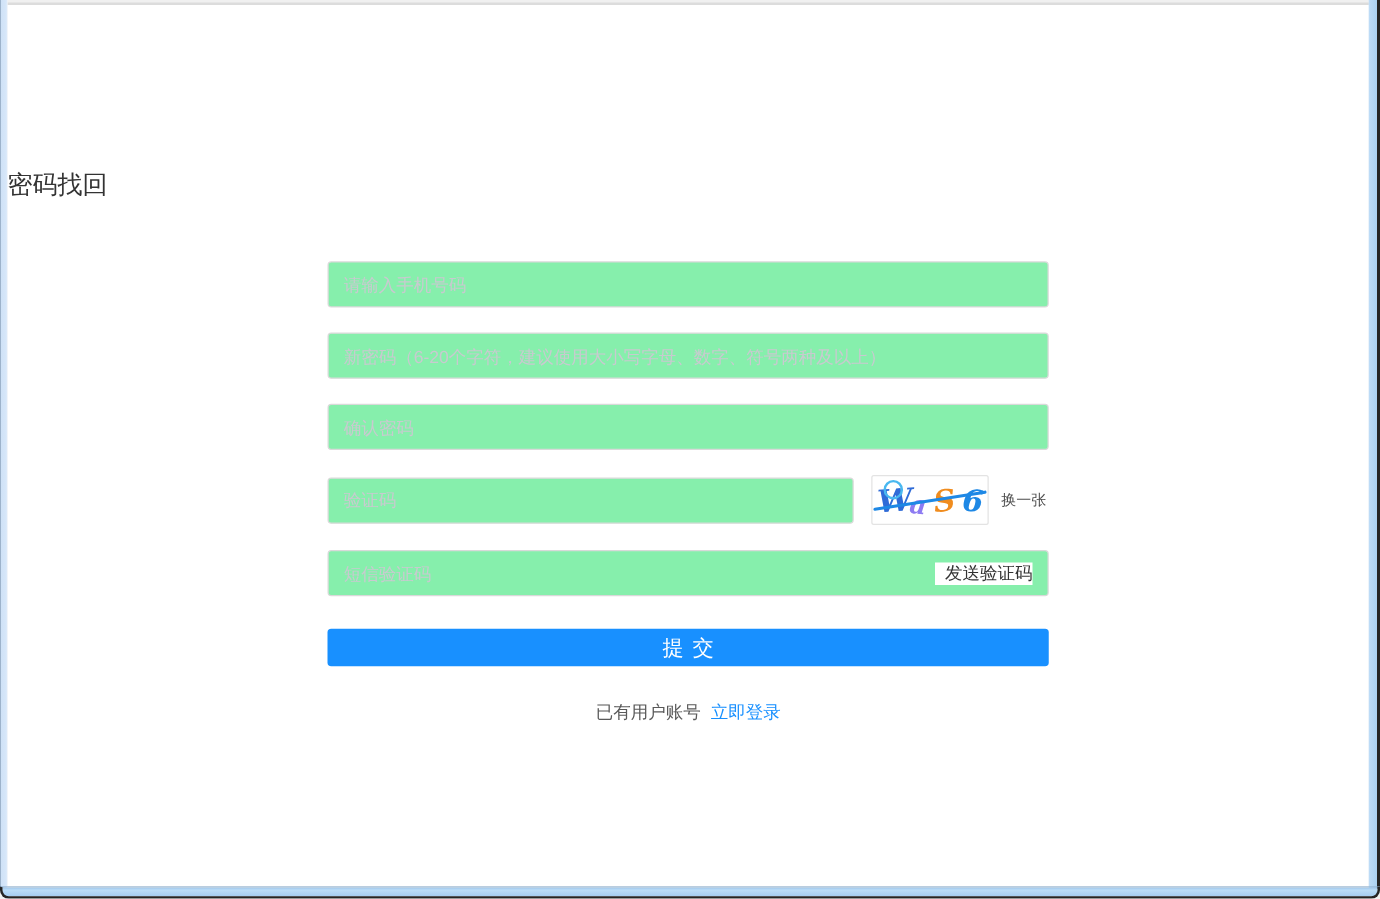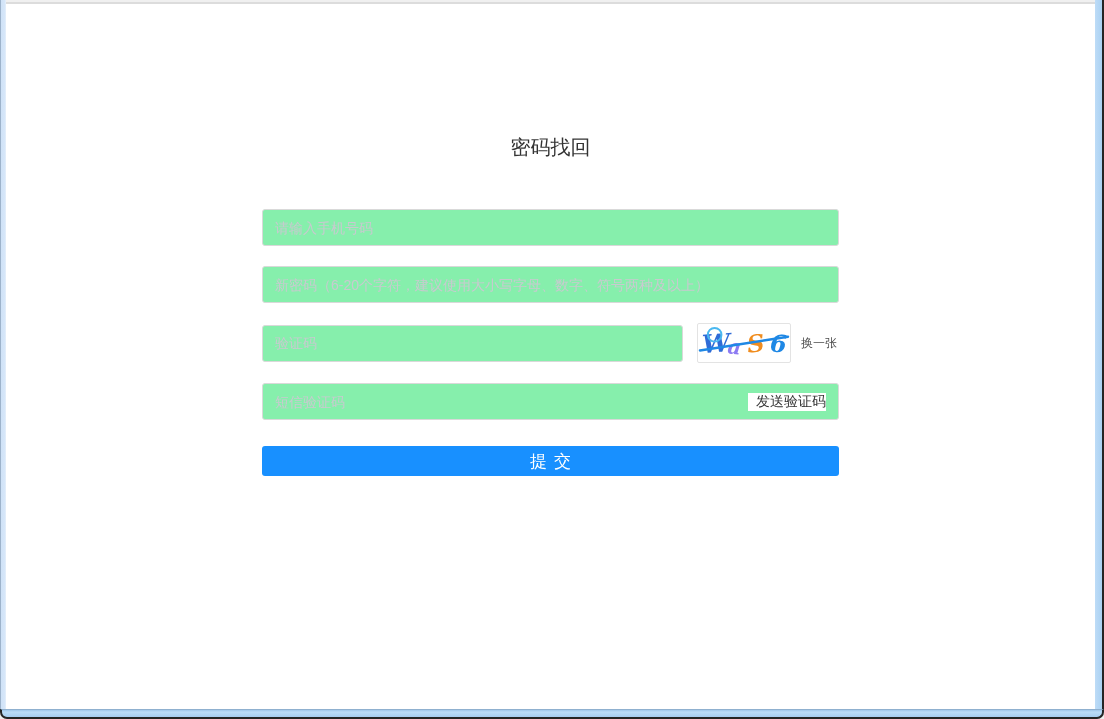--- a/index.html
+++ b/index.html
@@ -12,21 +12,21 @@
     background:linear-gradient(to right,#9db3cb 0,#9db3cb 1px,#cfe2f7 1px,#d7e7f9 5px,#eaf2fb 6px);}
   .frame-right{position:absolute;right:0;top:0;bottom:8px;width:9px;z-index:5;
     background:linear-gradient(to left,#252525 0,#252525 2px,#a9d1f2 2px,#bedcf7 9px);}
   .frame-bottom{position:absolute;left:0;right:0;bottom:0;height:10px;z-index:6;box-sizing:border-box;
     background:linear-gradient(to bottom,#9ec6ea 0,#bbddf8 30%,#a5cdf0 100%);
     border:2px solid #252525;border-top:1px solid #8fb0cf;border-radius:0 0 7px 7px;}
   .frame-topline{position:absolute;top:2px;left:6px;right:9px;height:2px;background:#dcdcdc;z-index:4;}
   .content{position:absolute;top:4px;left:6px;right:9px;bottom:10px;background:#fff;z-index:3;}
 
   
-  .page-title{margin:130px 0 0 0;text-align:center;font-size:20px;font-weight:400;color:#333;}
+  .page-title{margin:130px 0 0 0;text-align:left;font-size:20px;font-weight:400;color:#333;}
   .form{width:577px;margin:48px auto 0 auto;}
   .form-row{margin-bottom:20px;position:relative;}
   .form-row.last{margin-bottom:0;border-radius:12px;}
   .txt-input{
     display:block;width:100%;height:37px;box-sizing:border-box;
     border:1px solid #d9d9d9;border-radius:3px;padding:0 12px;
     font-size:14px;color:#333;outline:none;background:#86efac;
     font-family:"Liberation Sans","DejaVu Sans",sans-serif;
   }
   .txt-input::placeholder{color:#c8cacf;opacity:1;}
@@ -74,20 +74,23 @@
     <div class="form">
 
       <div class="form-row">
         <input class="txt-input" type="text" placeholder="请输入手机号码" style="">
       </div>
 
       <div class="form-row">
         <input class="txt-input" type="text" placeholder="新密码（6-20个字符，建议使用大小写字母、数字、符号两种及以上）" style="">
       </div>
 
+      <div class="form-row">
+        <input class="txt-input" type="text" placeholder="确认密码" style="">
+      </div>
 
       <div class="form-row captcha-row">
         <input class="txt-input" type="text" placeholder="验证码" style="">
         <div class="captcha-box">
           <div class="captcha-chars">
             <span class="cc0" style="color: rgb(47, 107, 215);">W</span><span class="cc1" style="color: rgb(141, 123, 242);">a</span><span class="cc2" style="color: rgb(240, 140, 30);">S</span><span class="cc3" style="color: rgb(30, 136, 229);">6</span>
           </div>
           <svg class="captcha-overlay" viewBox="0 0 94 40">
             <circle cx="17" cy="11" r="7" fill="none" stroke-width="2" style="stroke: rgb(73, 184, 240);"></circle>
             <line x1="2" y1="27" x2="92" y2="13" stroke-width="2.5" stroke-linecap="round" style="stroke: rgb(30, 136, 229);"></line>
@@ -96,16 +99,19 @@
         <span class="captcha-refresh">换一张</span>
       </div>
 
       <div class="form-row last">
         <input class="txt-input" type="text" placeholder="短信验证码" style="">
         <span class="send-sms">发送验证码</span>
       </div>
 
       <button class="submit-btn" style="background: rgb(24, 144, 255);">提交</button>
 
+      <div class="footer-row">
+        <span>已有用户账号</span><a class="login-link" style="color: rgb(24, 144, 255);">立即登录</a>
+      </div>
 
     </div>
   </div>
 </div>
 
 </body></html>

